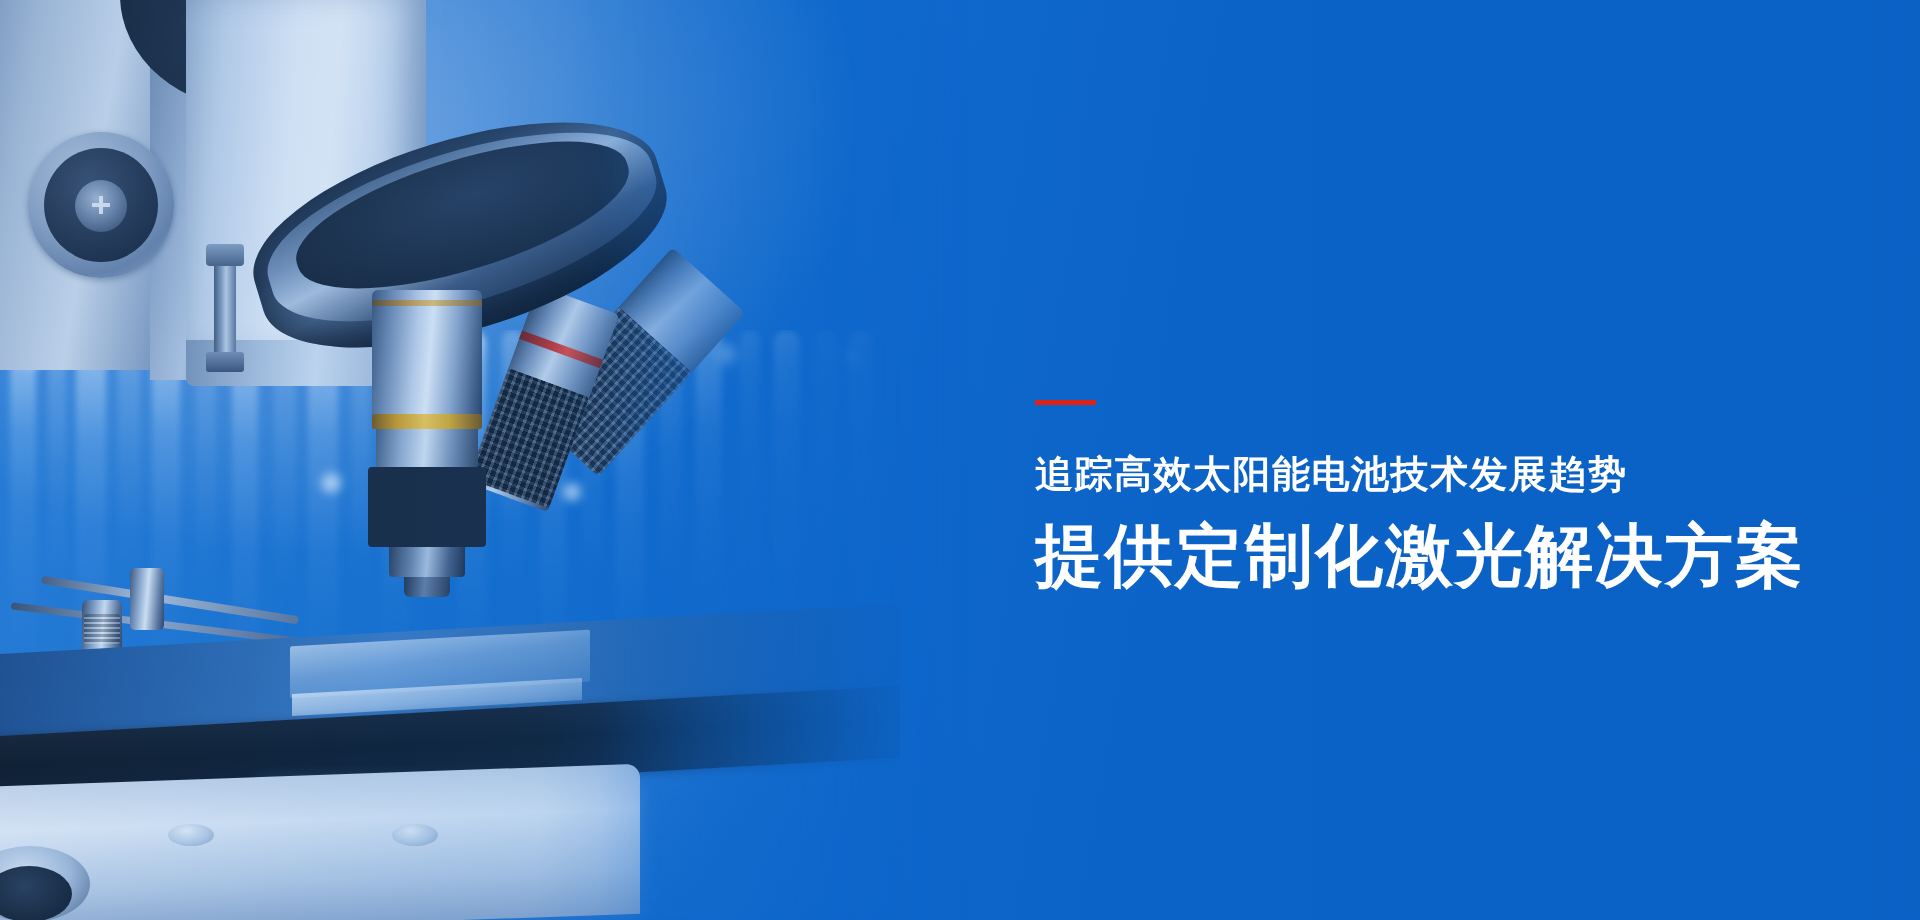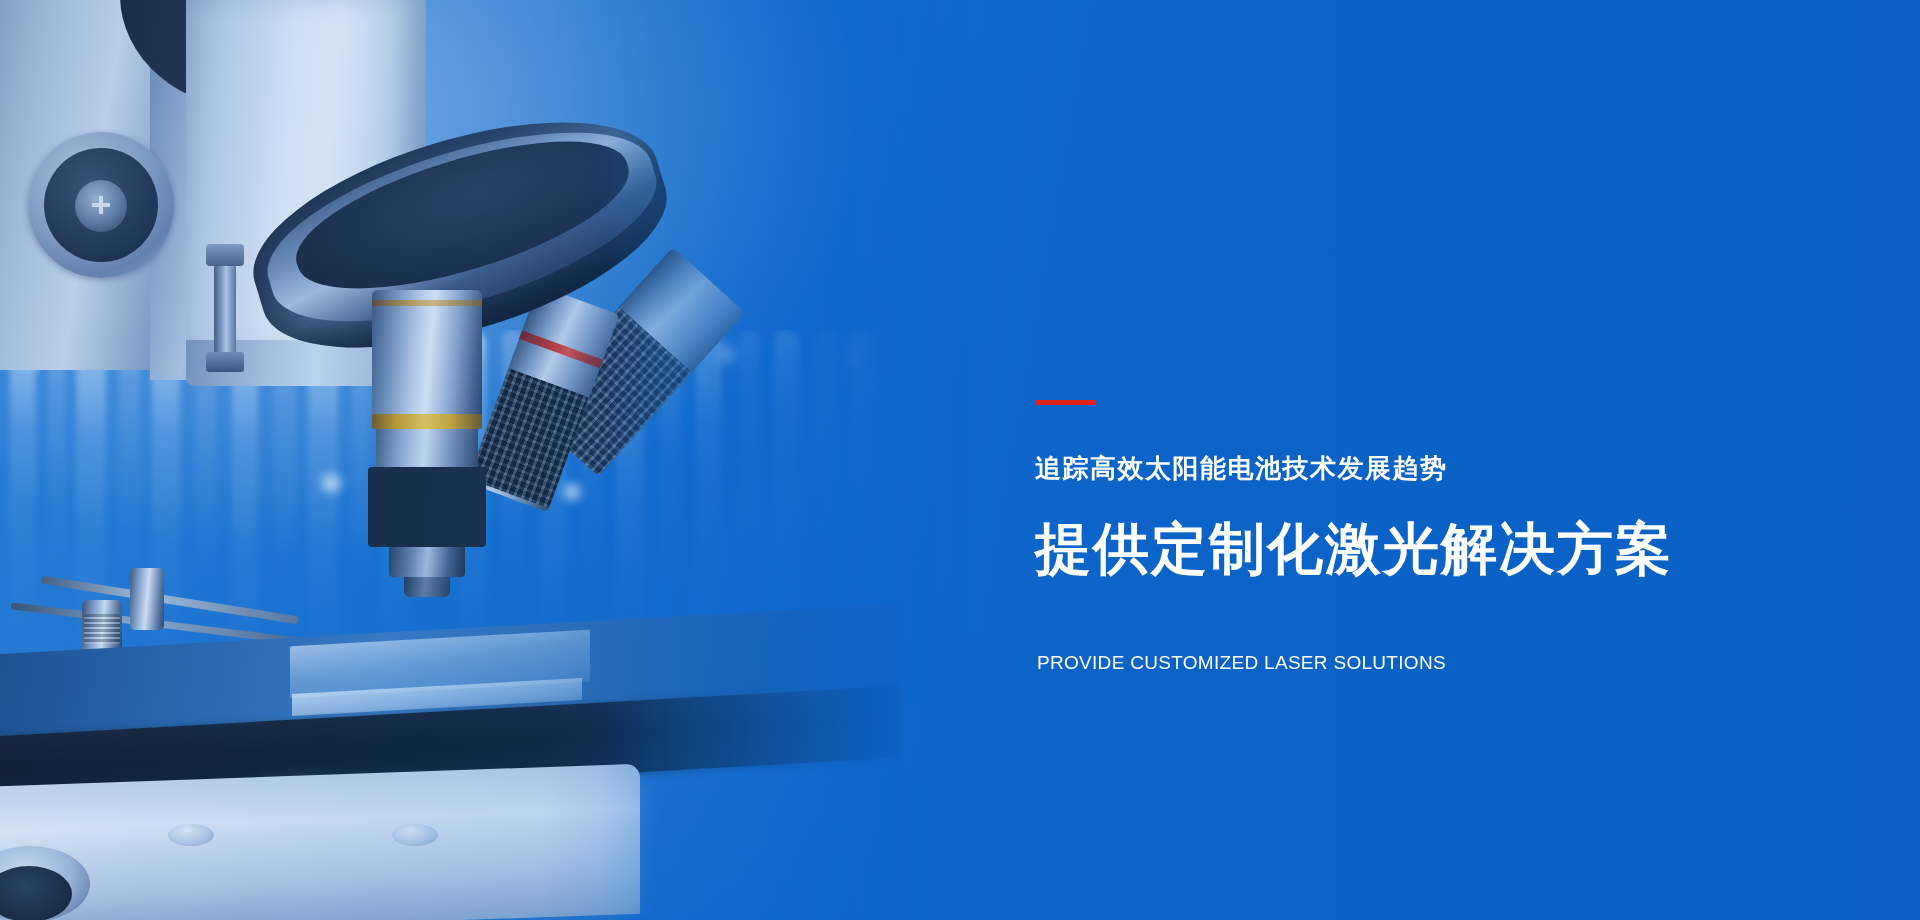--- a/index.html
+++ b/index.html
@@ -549,33 +549,33 @@
     top: 400px;
     width: 61px;
     height: 5px;
     background: #dd2318;
   }
   .headline-sub {
     position: absolute;
     left: 0;
     top: 454px;
     margin: 0;
-    font-size: 26px;
+    font-size: 38px;
     line-height: 1.1;
     font-weight: bold;
     color: #ffffff;
     letter-spacing: 1.5px;
     white-space: nowrap;
   }
   .headline-main {
     position: absolute;
     left: 0;
     top: 518px;
     margin: 0;
-    font-size: 56px;
+    font-size: 68px;
     line-height: 1.1;
     font-weight: bold;
     color: #ffffff;
     letter-spacing: 2px;
     white-space: nowrap;
   }
   .subline {
     position: absolute;
     left: 2px;
     margin: 0;
@@ -686,16 +686,15 @@
 
     <div class="photo-tint"></div>
   </div>
 
   <div class="bg-vignette"></div>
 
   <div class="content">
     <div class="accent-rule"></div>
     <h2 class="headline-sub">追踪高效太阳能电池技术发展趋势</h2>
     <h1 class="headline-main">提供定制化激光解决方案</h1>
-    <p class="subline subline-2">PROVIDE CUSTOMIZED LASER SOLUTIONS</p>
   </div>
 
 </div>
 
 </body></html>

